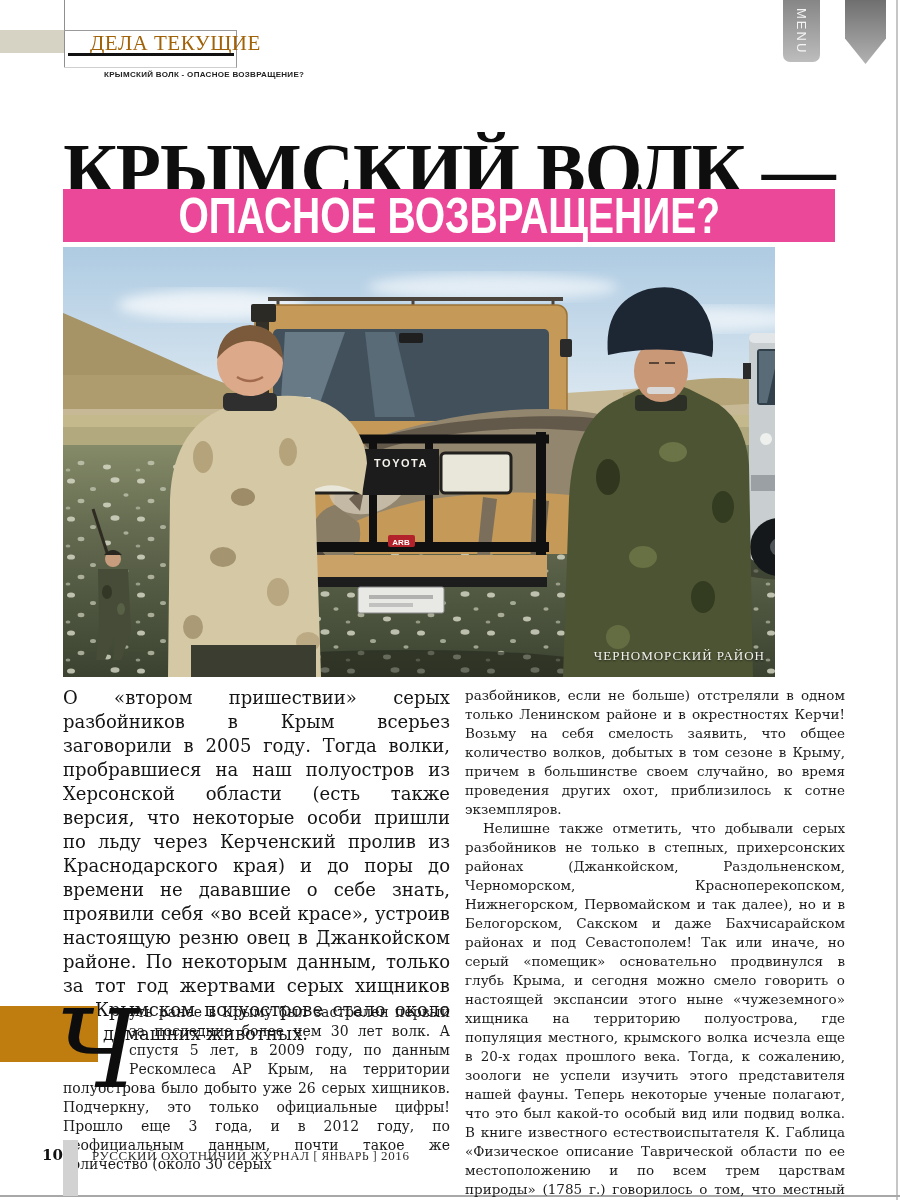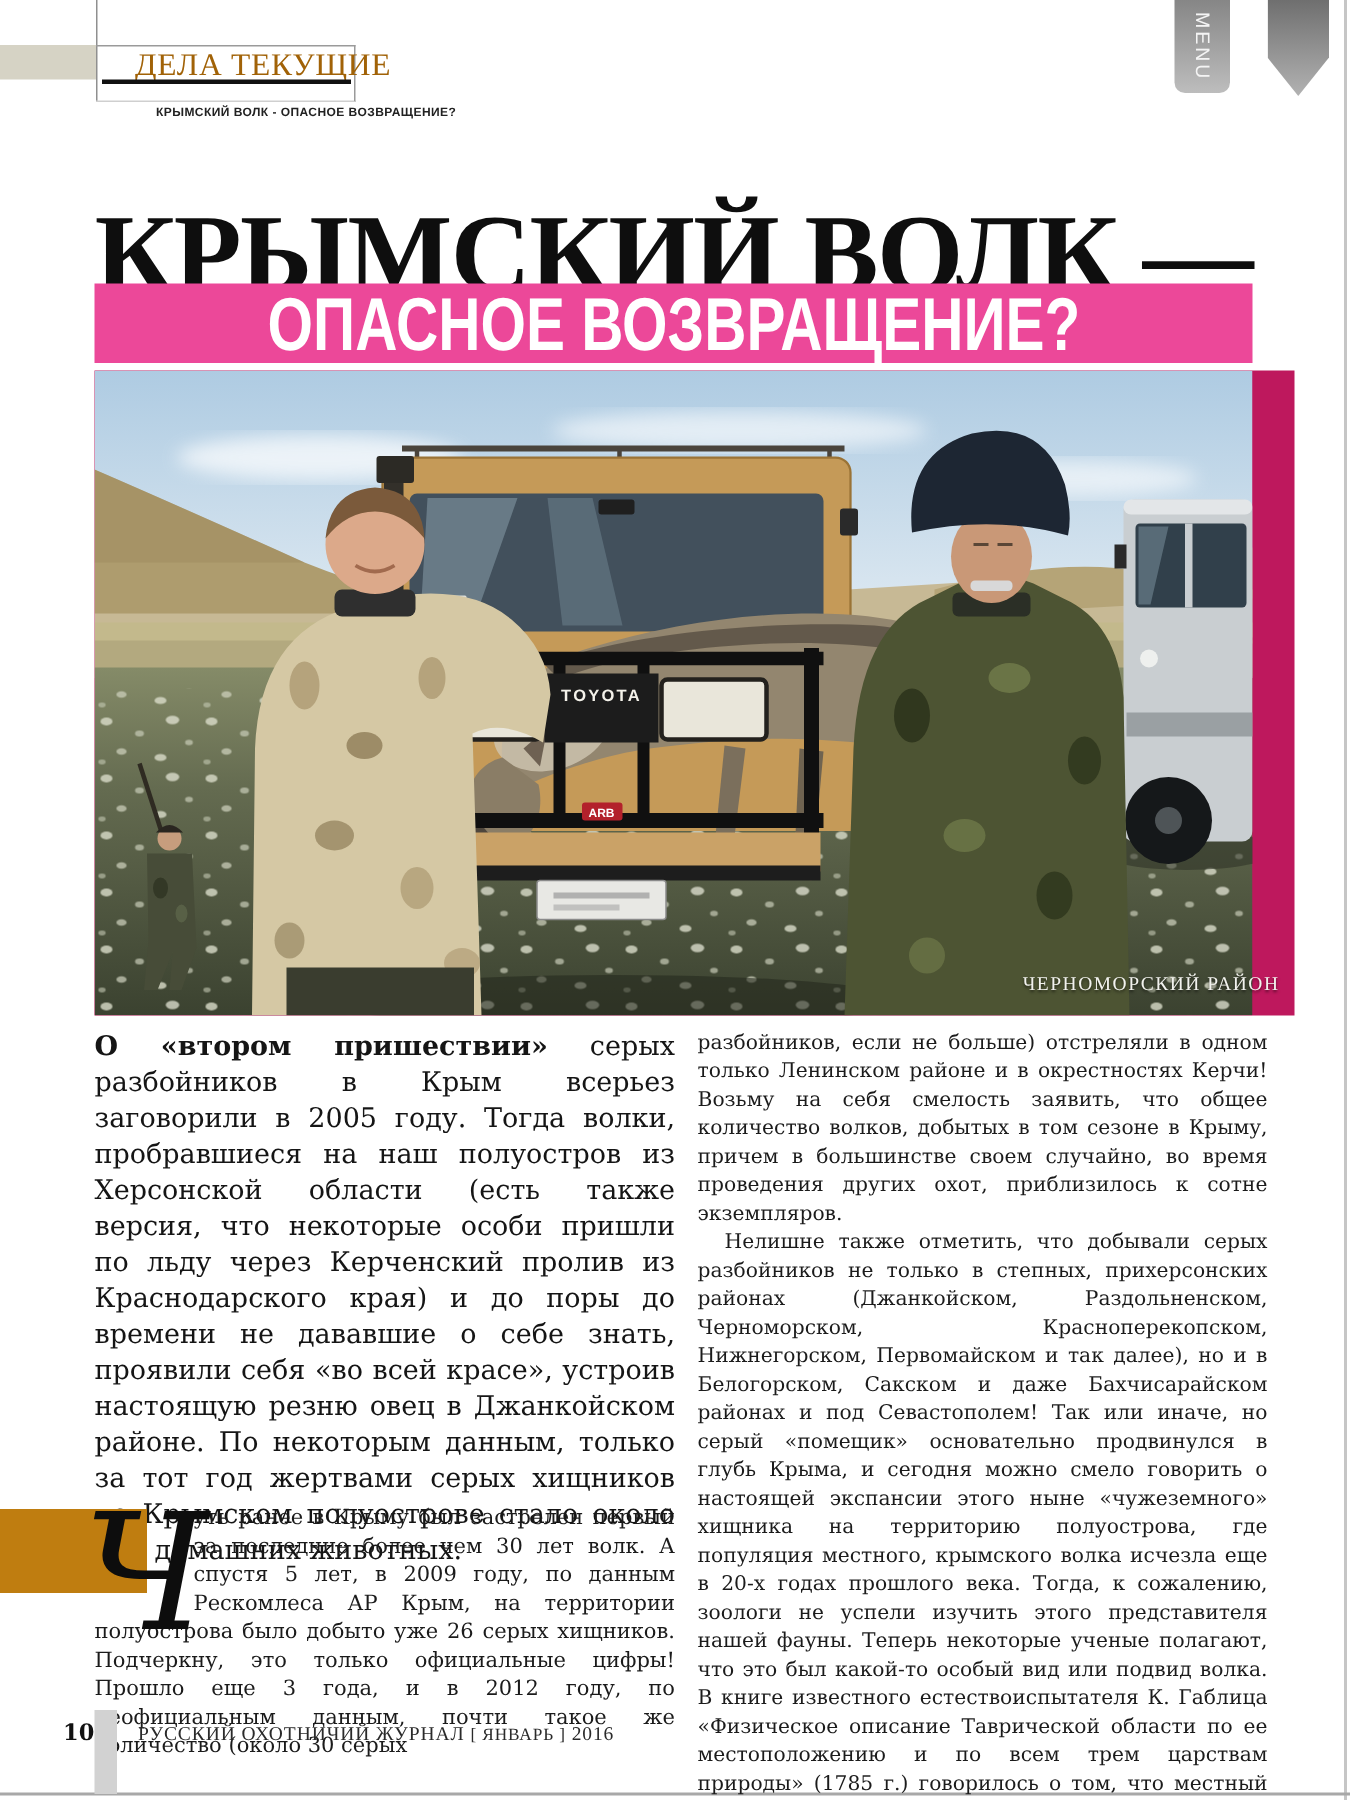--- a/index.html
+++ b/index.html
@@ -35,29 +35,29 @@
            font:bold 74px "Liberation Serif", serif; color:#0e0e0e; letter-spacing:-1px; white-space:nowrap; }
   .band  { position:absolute; left:63px; top:189px; width:772px; height:53px; background:#ec4899;
            display:flex; align-items:center; justify-content:center; }
   .band span { font:bold 50px "Liberation Sans", sans-serif; color:#fff; transform:scaleX(.78);
            white-space:nowrap; letter-spacing:0; }
   .byline { position:absolute; left:63px; top:252px; width:772px; text-align:center;
            font:13px "DejaVu Serif", serif; color:#1d1d1d; z-index:5; }
   .byline b { font-weight:bold; }
 
   
-  .photo { position:absolute; left:63px; top:247px; width:800px; height:430px; overflow:hidden; background:#be185d; }
+  .photo { position:absolute; left:63px; top:247px; width:712px; height:430px; overflow:hidden; background:#0369a1; }
   .photo svg { display:block; }
   .photo-caption { position:absolute; right:10px; bottom:13px; font:13px "Liberation Serif", serif;
            color:#f2f2ee; letter-spacing:1px; text-shadow:0 1px 2px rgba(0,0,0,.6); z-index:4; }
 
   
   .lead { position:absolute; left:63px; top:686px; width:387px; text-align:justify;
           font:18px/24px "DejaVu Serif", serif; color:#151515; }
-  .lead b { font-weight:bold; }
+  .lead b { font-weight:normal; }
 
   .col2 { position:absolute; left:465px; top:686px; width:380px; text-align:justify;
           font:13.5px/19px "DejaVu Serif", serif; color:#1b1b1b; }
   .col2 p + p { text-indent:18px; }
 
   .dropcap-band { position:absolute; left:0; top:1006px; width:98px; height:56px; background:#bf7d10; }
   .para2 { position:absolute; left:63px; top:1003px; width:387px; text-align:justify;
           font:14px/19px "DejaVu Serif", serif; color:#1b1b1b; }
   .cap-space { float:left; width:66px; height:76px; }
   .dropcap { position:absolute; left:55px; top:996px; font:italic 108px/1 "DejaVu Serif", serif;

